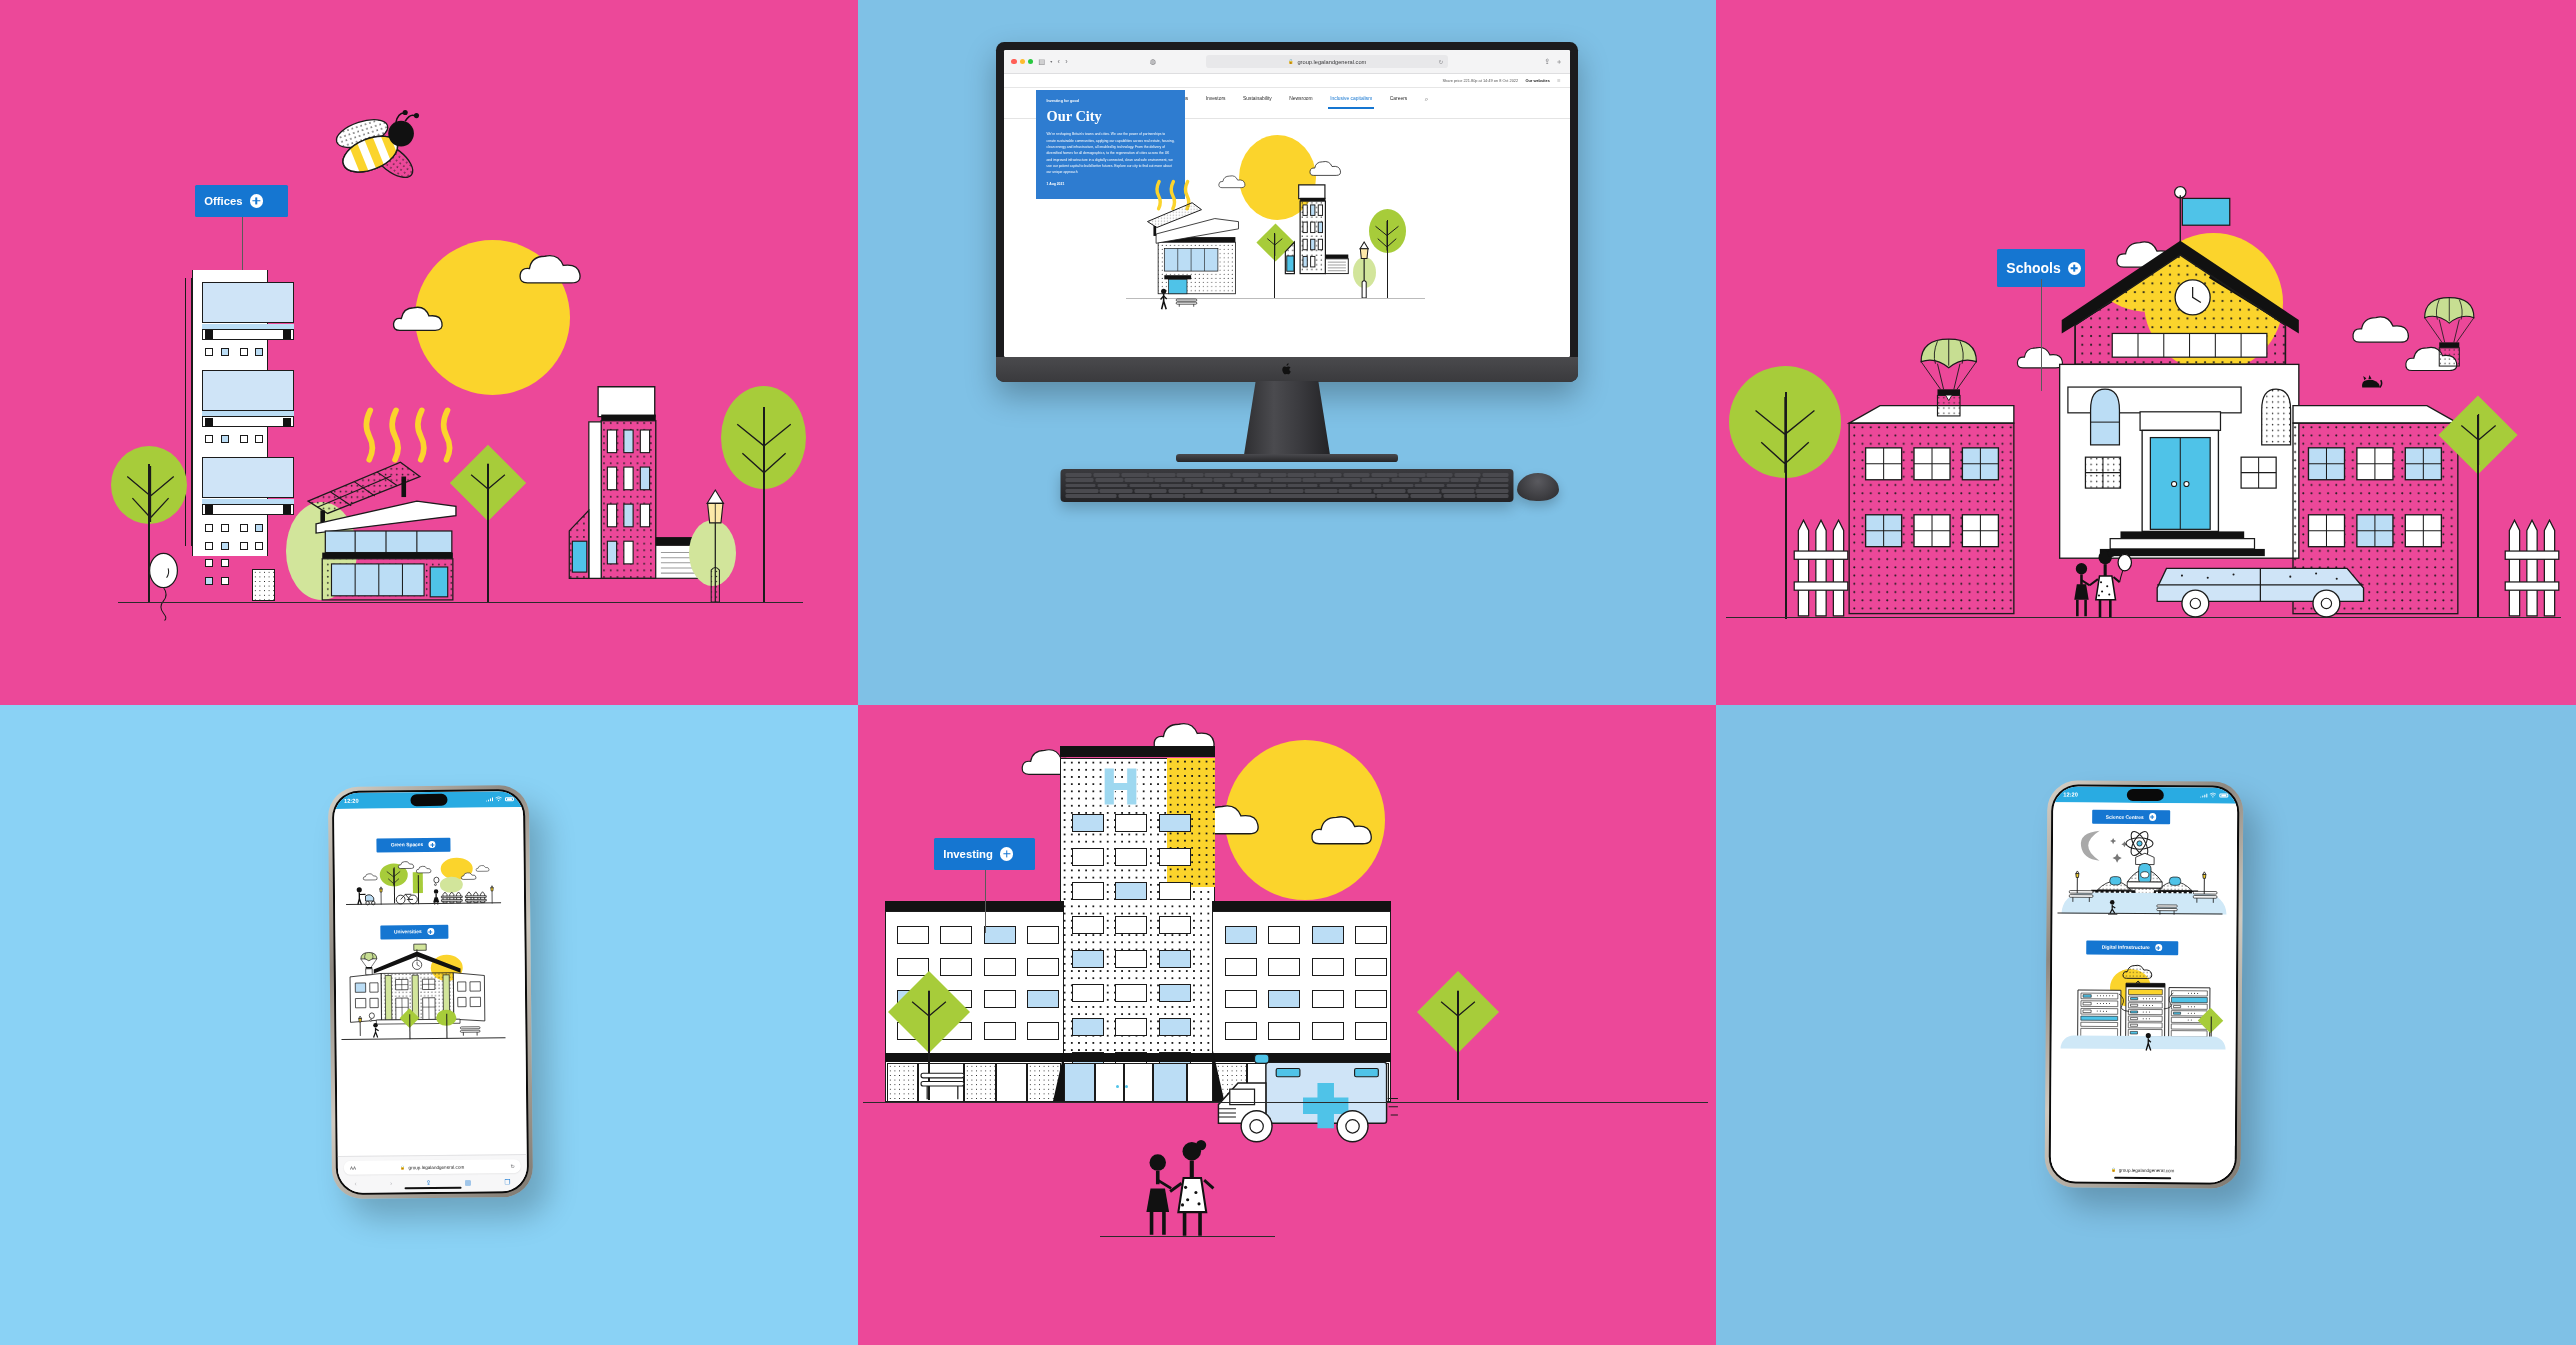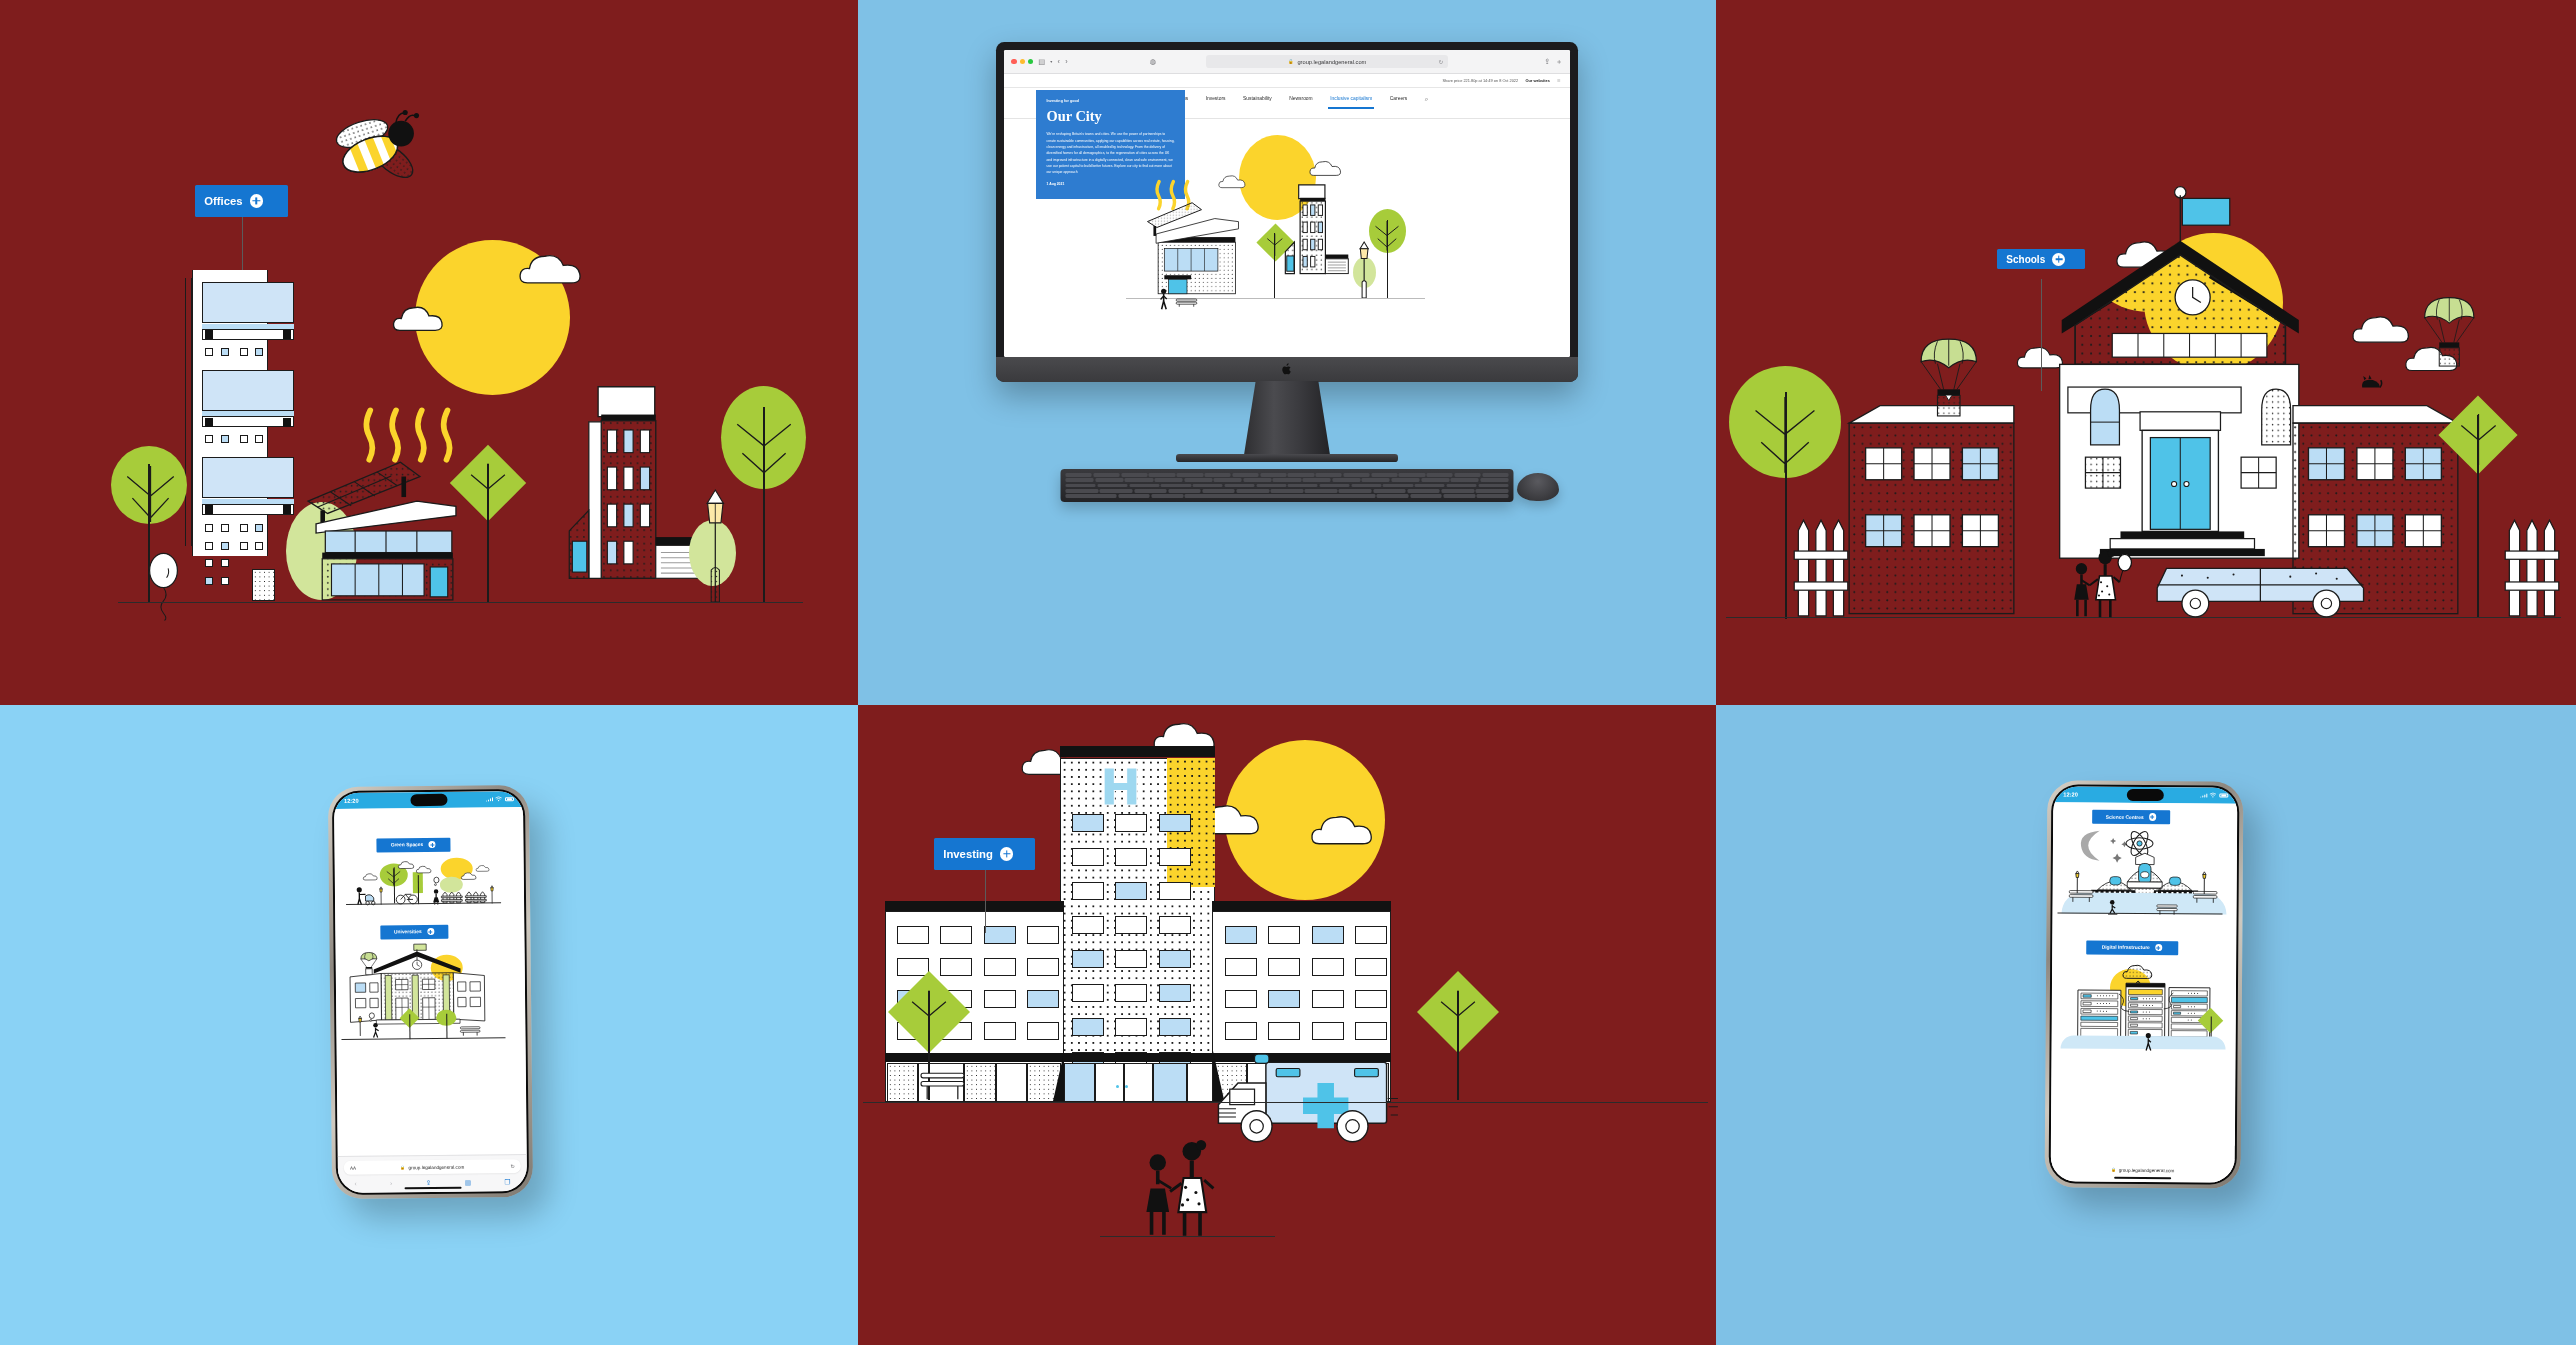--- a/index.html
+++ b/index.html
@@ -10,21 +10,21 @@
     overflow: hidden;
   }
   .grid {
     position: relative;
     width: 2576px; height: 1346px;
     display: grid;
     grid-template-columns: 858px 858px 860px;
     grid-template-rows: 705px 641px;
   }
   .panel { position: relative; overflow: hidden; }
-  .p-white { background: #7f1d1d; text-align: right; }
+  .p-white { background: #ec4899; text-align: right; }
   .p-blue  { background: #7FC1E6; }
   .p-blue2 { background: #8AD2F5; }
 
   
   .ill { position: absolute; inset: 0; }
   .sun { position: absolute; border-radius: 50%; background: #FBD42C; }
   .tree-can { position:absolute; border-radius:50%; background:#A7CC3A; }
   .tree-dia { position:absolute; background:#A7CC3A; transform: rotate(45deg); }
   .tree-trunk { position:absolute; background:#1b1b1b; width:1.5px; }
   .ground { position:absolute; height:1.5px; background:#2b2b2b; }
@@ -878,21 +878,21 @@
             <circle cx="320" cy="30" r="2"></circle>
             <circle cx="360" cy="40" r="2"></circle>
           </g>
         <circle cx="86" cy="88" r="26" fill="#fff" stroke="#1b1b1b" stroke-width="2.6"></circle>
         <circle cx="86" cy="88" r="10" fill="#fff" stroke="#1b1b1b" stroke-width="2.2"></circle>
         <circle cx="340" cy="88" r="26" fill="#fff" stroke="#1b1b1b" stroke-width="2.6"></circle>
         <circle cx="340" cy="88" r="10" fill="#fff" stroke="#1b1b1b" stroke-width="2.2"></circle>
       </svg>
 
       <div class="pin" style="left:281px;top:249px;width:88px;">
-        <div class="pin-box" style="height:20px;font-size:10px;">
+        <div class="pin-box" style="height:38px;font-size:14px;">
           <span>Schools</span>
           <span class="pin-plus" style="width:13px;height:13px;">
             <i style="position:absolute;width:6.7px;height:1.5px;background:#1576D1;left:50%;top:50%;transform:translate(-50%,-50%);"></i>
             <i style="position:absolute;width:1.5px;height:6.7px;background:#1576D1;left:50%;top:50%;transform:translate(-50%,-50%);"></i>
           </span>
         </div>
         <div class="pin-stem" style="top:30px;height:112px;"></div>
       </div>
     </div>
   </div>

